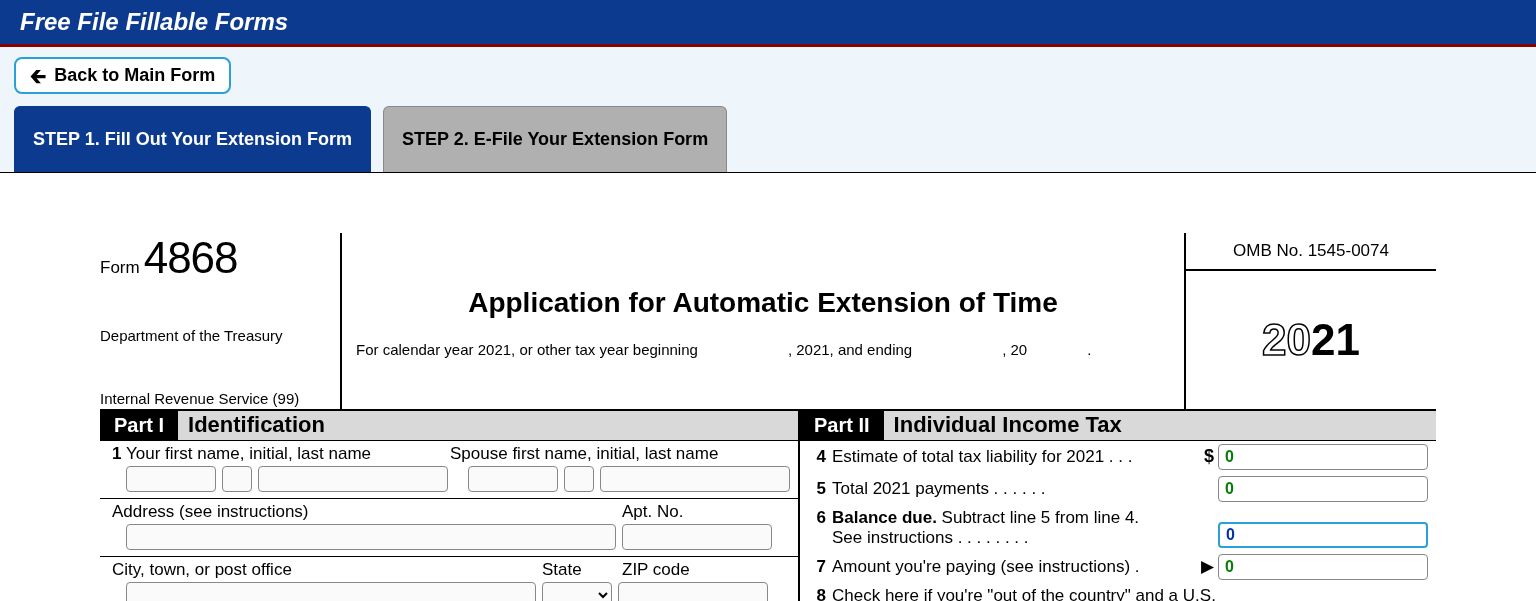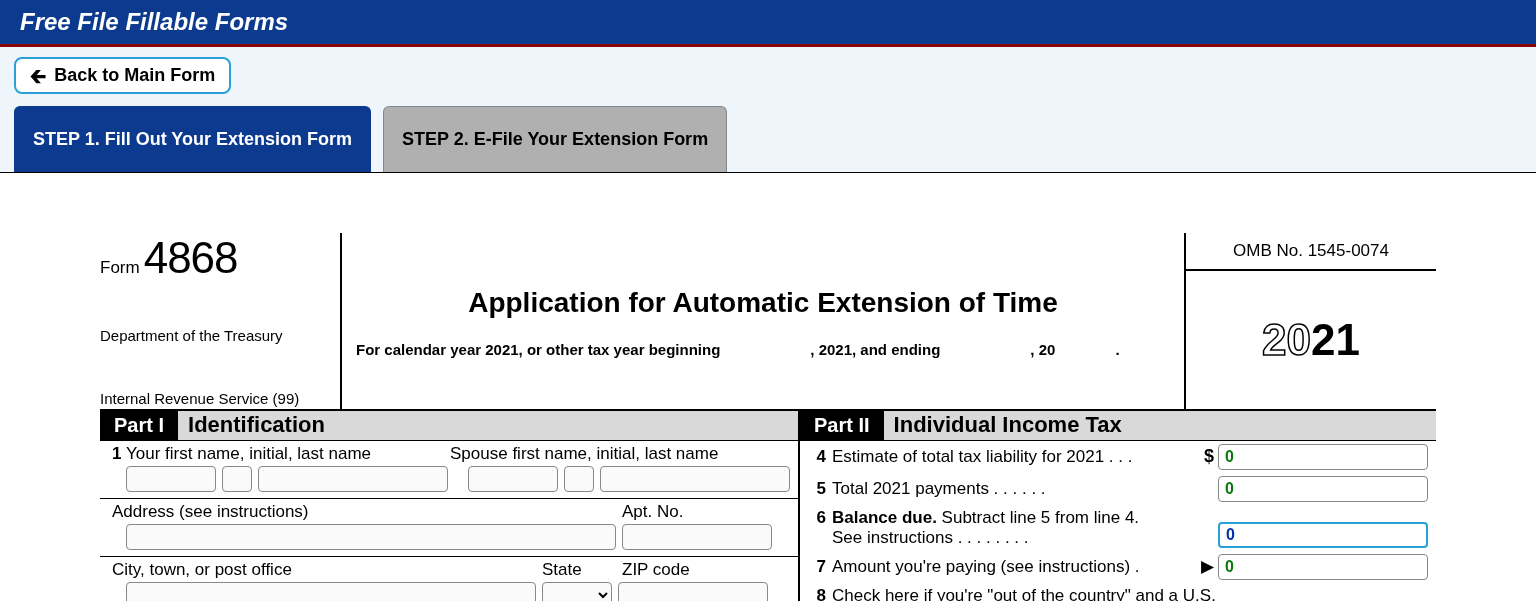--- a/index.html
+++ b/index.html
@@ -24,21 +24,21 @@
   .form-top-left { display: flex; flex-direction: column; width: 240px; padding-right: 26px; gap: 38px; }
   .form-top-left .form-no-line { display: flex; align-items: baseline; }
   .form-top-left .form-label { font-size: 17px; }
   .form-top-left .form-no { font-size: 44px; font-weight: 400; letter-spacing: -1px; margin-left: 4px; }
   .form-top-left .dept { font-size: 15px; margin-top: 6px; line-height: 1.25; }
   
   .form-top-divider1 { width: 2px; background: #000; margin-right: 14px; }
   
   .form-top-center { flex: 1; text-align: center; display: flex; flex-direction: column; justify-content: center; padding-top: 4px; }
   .form-top-center .title-line { font-size: 28px; font-weight: 900; line-height: 1.15; }
-  .form-top-center .cal-line { font-size: 15px; font-weight: bold; margin-top: 22px; text-align: left; padding-left: 0; }
+  .form-top-center .cal-line { font-size: 15px; font-weight: normal; margin-top: 22px; text-align: left; padding-left: 0; }
   .cal-line span.gap { display: inline-block; width: 90px; }
   
   .form-top-divider2 { width: 2px; background: #000; margin-left: 14px; }
   
   .form-top-right { width: 250px; display: flex; flex-direction: column; }
   .form-top-right .omb { font-size: 17px; text-align: center; padding: 8px 4px; border-bottom: 2px solid #000; }
   .form-top-right .year { flex: 1; display: flex; align-items: center; justify-content: center; font-size: 44px; font-weight: 900; }
   .form-top-right .year .outline { -webkit-text-stroke: 1.5px #000; color: #fff; }
   
   .form-top-border { border-bottom: 2px solid #000; }

